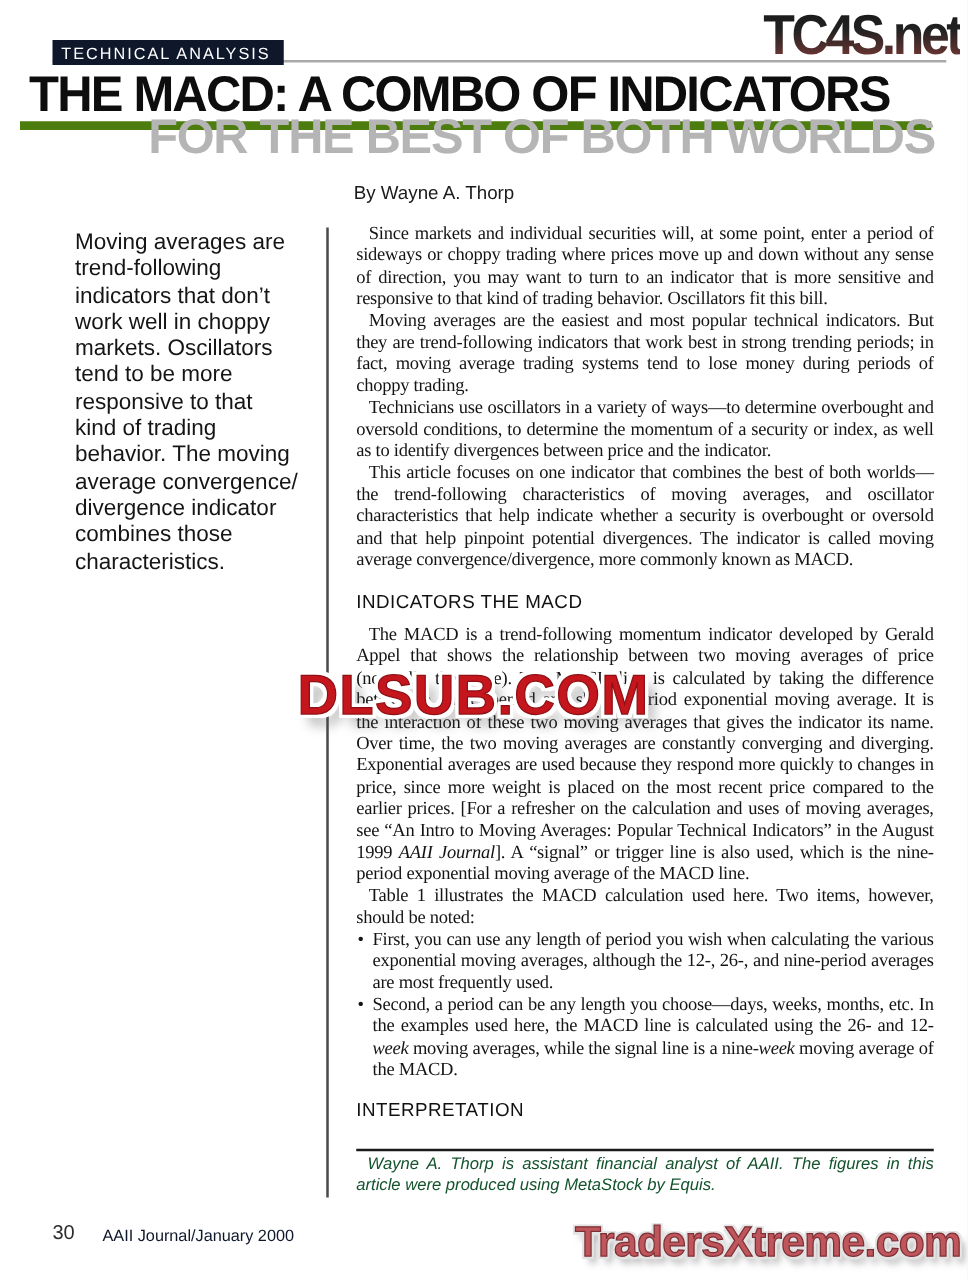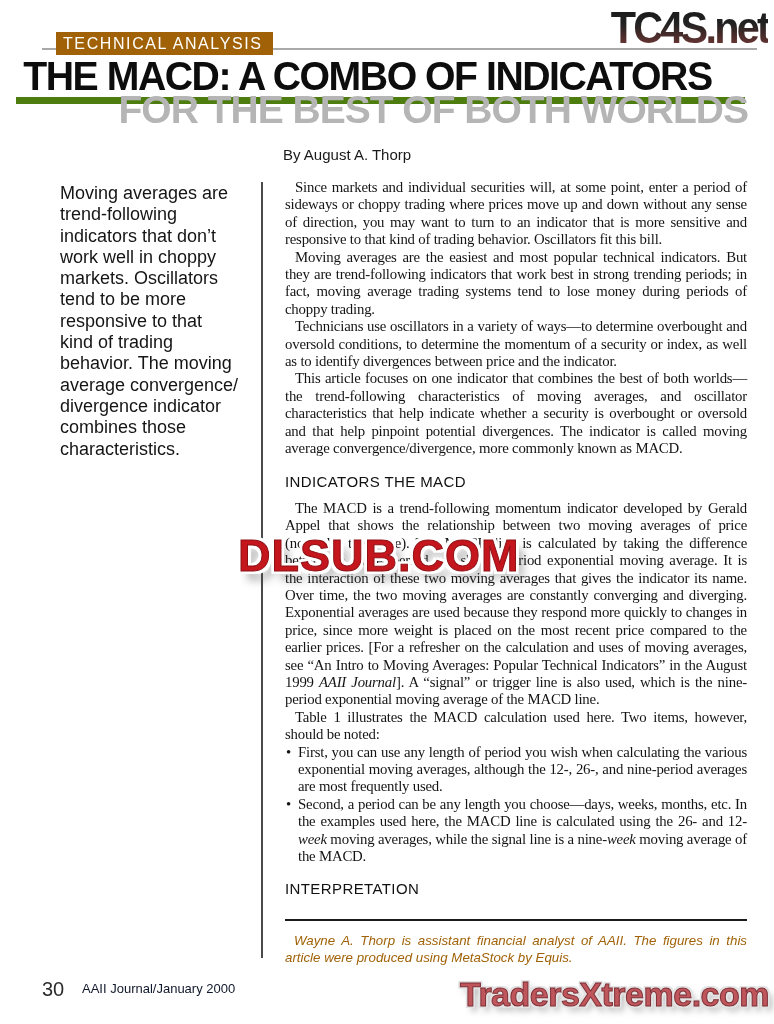--- a/index.html
+++ b/index.html
@@ -1,22 +1,22 @@
 <!DOCTYPE html>
 <html><head>
 <meta charset="utf-8">
 <style>
   html,body{margin:0;padding:0;}
   body{width:774px;height:1024px;background:#e8e8e8;}
   .page{position:relative;width:774px;height:1024px;background:#ffffff;overflow:hidden;
         font-family:"Liberation Sans",sans-serif;color:#1a1a1a;}
 
   
-  .kicker{position:absolute;left:56px;top:32px;background:#a16207;color:#fff;
-          font-size:16px;letter-spacing:1.6px;padding:3px 10px 2px 7px;z-index:2;}
+  .kicker{position:absolute;left:42px;top:32px;background:#0f172a;color:#fff;
+          font-size:13px;letter-spacing:1.6px;padding:3px 10px 2px 7px;z-index:2;}
   .header-rule{position:absolute;left:42px;top:48px;width:715px;height:2px;background:#a9a9a9;}
   .tc4s{position:absolute;right:6px;top:2px;font-size:45px;font-weight:bold;letter-spacing:-3px;
         transform:scaleX(.92);transform-origin:right top;white-space:nowrap;
         background:linear-gradient(180deg,#161616 0%,#222 42%,#55302e 72%,#8a3c3c 95%);
         -webkit-background-clip:text;background-clip:text;color:transparent;z-index:3;}
 
   .title-wrap{position:absolute;left:16px;top:55px;width:729px;border-bottom:7px solid #4d7c0f;
               text-align:left;z-index:1;}
   .title{font-size:40px;font-weight:bold;letter-spacing:-1.5px;color:#0d0d0d;
          white-space:nowrap;line-height:42px;transform:scaleX(.98);transform-origin:center;}
@@ -36,26 +36,26 @@
   .main p{margin:0;text-indent:10px;}
   .main h2{font-family:"Liberation Sans",sans-serif;font-size:15px;font-weight:normal;
            letter-spacing:.4px;color:#111;margin:15px 0 10px 0;text-indent:0;}
   .main ul{margin:0;padding:0;list-style:none;}
   .main li{padding-left:13px;position:relative;}
   .main li::before{content:"\2022";position:absolute;left:1px;}
   .it{font-style:italic;}
 
   
   .footnote{position:absolute;left:285px;top:919px;width:462px;border-top:2px solid #1b1b1b;
-            padding-top:11px;font-size:13.3px;line-height:17px;font-style:italic;
-            text-align:justify;color:#a16207;}
+            padding-top:1px;font-size:13.3px;line-height:17px;font-style:italic;
+            text-align:justify;color:#14532d;}
   .footnote p{margin:0;text-indent:9px;}
 
   
-  .page-num{position:absolute;left:42px;top:978px;font-size:20px;color:#2c2c2c;}
+  .page-num{position:absolute;left:42px;top:978px;font-size:16px;color:#2c2c2c;}
   .journal{position:absolute;left:82px;top:981px;font-size:13px;color:#0f172a;}
 
   
   .dlsub{position:absolute;left:238px;top:485px;font-size:45px;font-weight:800;
          letter-spacing:1px;color:#c5161d;white-space:nowrap;z-index:5;
          -webkit-text-stroke:1px #8e0f14;
          text-shadow:
            -3px -3px 0 #fff, 3px -3px 0 #fff, -3px 3px 0 #fff, 3px 3px 0 #fff,
            -3px 0 0 #fff, 3px 0 0 #fff, 0 -3px 0 #fff, 0 3px 0 #fff,
            7px 9px 9px rgba(70,70,70,.45); margin-top: 45px;}
@@ -74,21 +74,21 @@
 
   <div class="kicker">TECHNICAL ANALYSIS</div>
   <div class="header-rule"></div>
   <div class="tc4s">TC4S.net</div>
 
   <div class="title-wrap">
     <div class="title">THE MACD: A COMBO OF INDICATORS</div>
   </div>
   <div class="subtitle">FOR THE BEST OF BOTH WORLDS</div>
 
-  <div class="byline">By August A. Thorp</div>
+  <div class="byline">By Wayne A. Thorp</div>
 
   <div class="deck">Moving averages are trend-following indicators that don’t work well in choppy markets. Oscillators tend to be more responsive to that kind of trading behavior. The moving average convergence/ divergence indicator combines those characteristics.</div>
   <div class="vline"></div>
 
   <div class="main">
     <p>Since markets and individual securities will, at some point, enter a period of sideways or choppy trading where prices move up and down without any sense of direction, you may want to turn to an indicator that is more sensitive and responsive to that kind of trading behavior. Oscillators fit this bill.</p>
     <p>Moving averages are the easiest and most popular technical indicators. But they are trend-following indicators that work best in strong trending periods; in fact, moving average trading systems tend to lose money during periods of choppy trading.</p>
     <p>Technicians use oscillators in a variety of ways—to determine overbought and oversold conditions, to determine the momentum of a security or index, as well as to identify divergences between price and the indicator.</p>
     <p>This article focuses on one indicator that combines the best of both worlds—the trend-following characteristics of moving averages, and oscillator characteristics that help indicate whether a security is overbought or oversold and that help pinpoint potential divergences. The indicator is called moving average convergence/divergence, more commonly known as MACD.</p>
 

